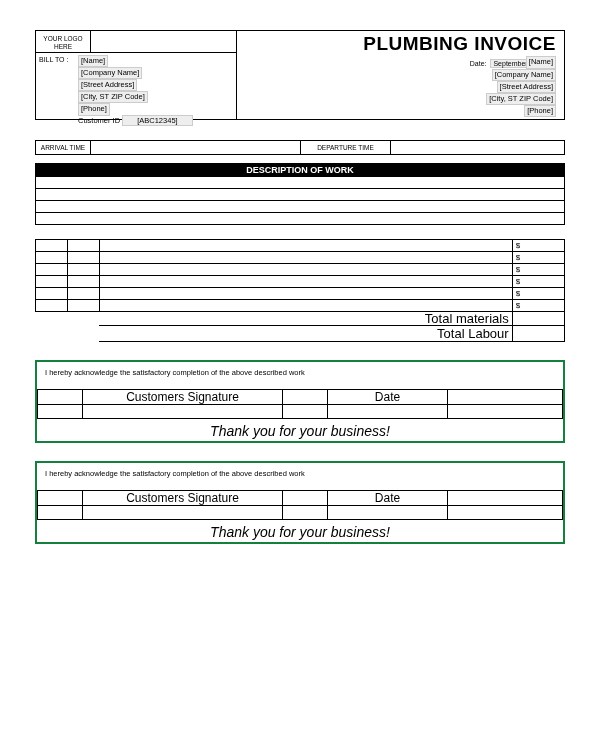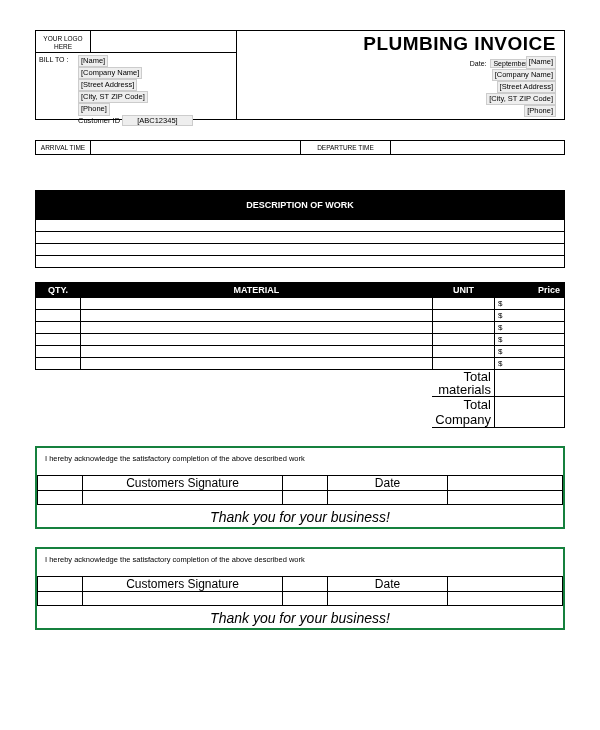--- a/index.html
+++ b/index.html
@@ -20,21 +20,21 @@
   .ship span { background: #eee; border: 1px solid #ccc; padding: 0 2px; display: inline-block; }
   .billto-fields span { background: #eee; border: 1px solid #ccc; padding: 0 2px; display: inline-block; }
   .cust-id { font-size: 7.5px; }
   .cust-id b { background: #eee; border: 1px solid #ccc; padding: 0 14px; font-weight: normal; }
 
   .time-tbl { width: 100%; border-collapse: collapse; margin-top: 20px; }
   .time-tbl td { border: 1px solid #000; height: 14px; font-size: 7.5px; text-align: center; }
   .time-tbl .lbl { width: 55px; font-size: 6.5px; line-height: 1.1; padding: 1px; }
   .time-tbl .wide { width: 210px; }
 
-  .section-hdr { background: #000; color: #fff; font-weight: bold; text-align: center; font-size: 9px; padding: 10px 0; margin-top: 35px; }
+  .section-hdr { background: #000; color: #fff; font-weight: bold; text-align: center; font-size: 9px; padding: 2px 0; margin-top: 8px; }
   .desc-rows { border-left: 1px solid #000; border-right: 1px solid #000; }
   .desc-rows div { height: 12px; border-bottom: 1px solid #000; }
 
   .mat-tbl { width: 100%; border-collapse: collapse; margin-top: 14px; }
   .mat-tbl th { background: #000; color: #fff; font-size: 9px; font-weight: bold; padding: 2px 4px; text-align: left; border: 1px solid #000; }
   .mat-tbl th.c { text-align: center; }
   .mat-tbl th.r { text-align: right; }
   .mat-tbl td { border: 1px solid #000; height: 12px; font-size: 8px; padding: 0 3px; }
   .mat-tbl .qty { width: 45px; }
   .mat-tbl .unit { width: 55px; }
@@ -105,26 +105,20 @@
 <div class="section-hdr">DESCRIPTION OF WORK</div>
 <div class="desc-rows">
   <div></div>
   <div></div>
   <div></div>
   <div></div>
 </div>
 
 <table class="mat-tbl">
   <tbody>
-      <tr>
-    <th class="qty c">QTY.</th>
-    <th class="c">MATERIAL</th>
-    <th class="unit c">UNIT</th>
-    <th class="price r">Price</th>
-  </tr>
   <tr>
         <td></td>
         <td></td>
         <td></td>
         <td class="dsym">$</td>
       </tr>
   <tr>
         <td></td>
         <td></td>
         <td></td>
@@ -156,21 +150,21 @@
       </tr>
   <tr class="totrow">
         <td></td>
         <td></td>
         <td class="tot-lbl" style="line-height:1;">Total materials</td>
         <td></td>
       </tr>
   <tr class="totrow">
         <td></td>
         <td></td>
-        <td class="tot-lbl">Total Company</td>
+        <td class="tot-lbl">Total Labour</td>
         <td></td>
       </tr>
 </tbody>
   </table>
 
 <div class="ackbox">
   <div class="ack-txt">I hereby acknowledge the satisfactory completion of the above described work</div>
   <table class="ack-tbl">
     <tbody>
         <tr>

